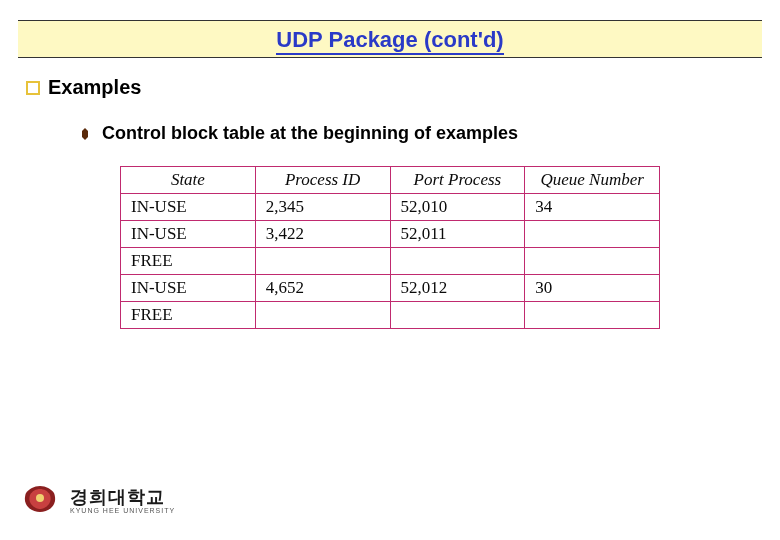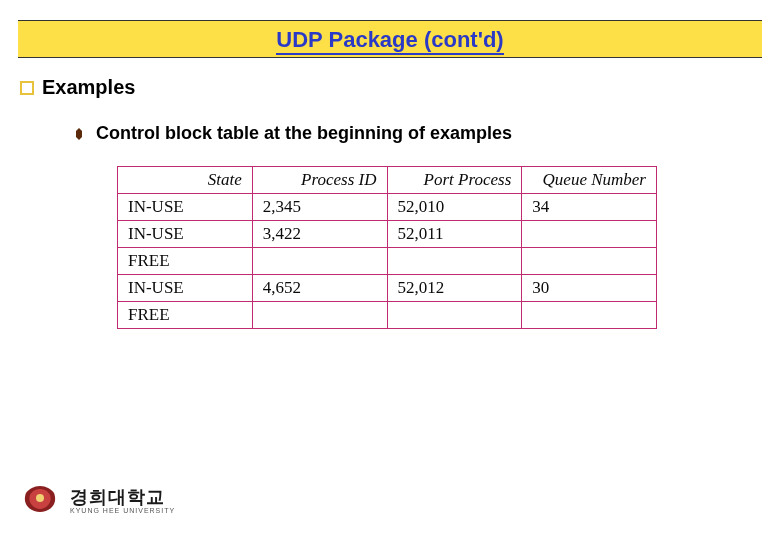--- a/index.html
+++ b/index.html
@@ -6,42 +6,42 @@
   body {
     width: 780px;
     height: 540px;
     background: #ffffff;
     font-family: Arial, "Helvetica Neue", sans-serif;
     position: relative;
     overflow: hidden;
   }
   .slide-title-bar {
     margin: 20px 18px 0 18px;
-    background: #fde047;
+    background: #fef9c3;
     border-top: 1px solid #333;
     border-bottom: 1px solid #333;
     padding: 6px 0 4px 0;
     text-align: center;
   }
   .slide-title {
     display: inline-block;
     font-weight: bold;
     font-size: 22px;
     color: #2a3ac7;
     position: relative;
   }
   .slide-title::after {
     content: "";
     position: absolute;
     left: 0; right: 0; bottom: -2px;
     height: 2px;
     background: #2a3ac7;
   }
   .content {
-    padding: 18px 26px 0 20px;
+    padding: 18px 26px 0 26px;
   }
   .bullet-row {
     display: flex;
     align-items: center;
     gap: 8px;
     margin-bottom: 24px;
   }
   .bullet-square {
     width: 14px; height: 14px;
     border: 2px solid #e7c23a;
@@ -83,21 +83,21 @@
     border: 1px solid #c02a6f;
     font-family: "Times New Roman", Times, serif;
     font-size: 17px;
     padding: 3px 10px 3px 10px;
     height: 26px;
     color: #0a0a0a;
   }
   th {
     font-style: italic;
     font-weight: normal;
-    text-align: right;
+    text-align: center;
   }
   td.state { text-align: left; }
   td.center { }
   .logo {
     position: absolute;
     left: 20px;
     bottom: 26px;
     display: flex;
     align-items: center;
     gap: 10px;

